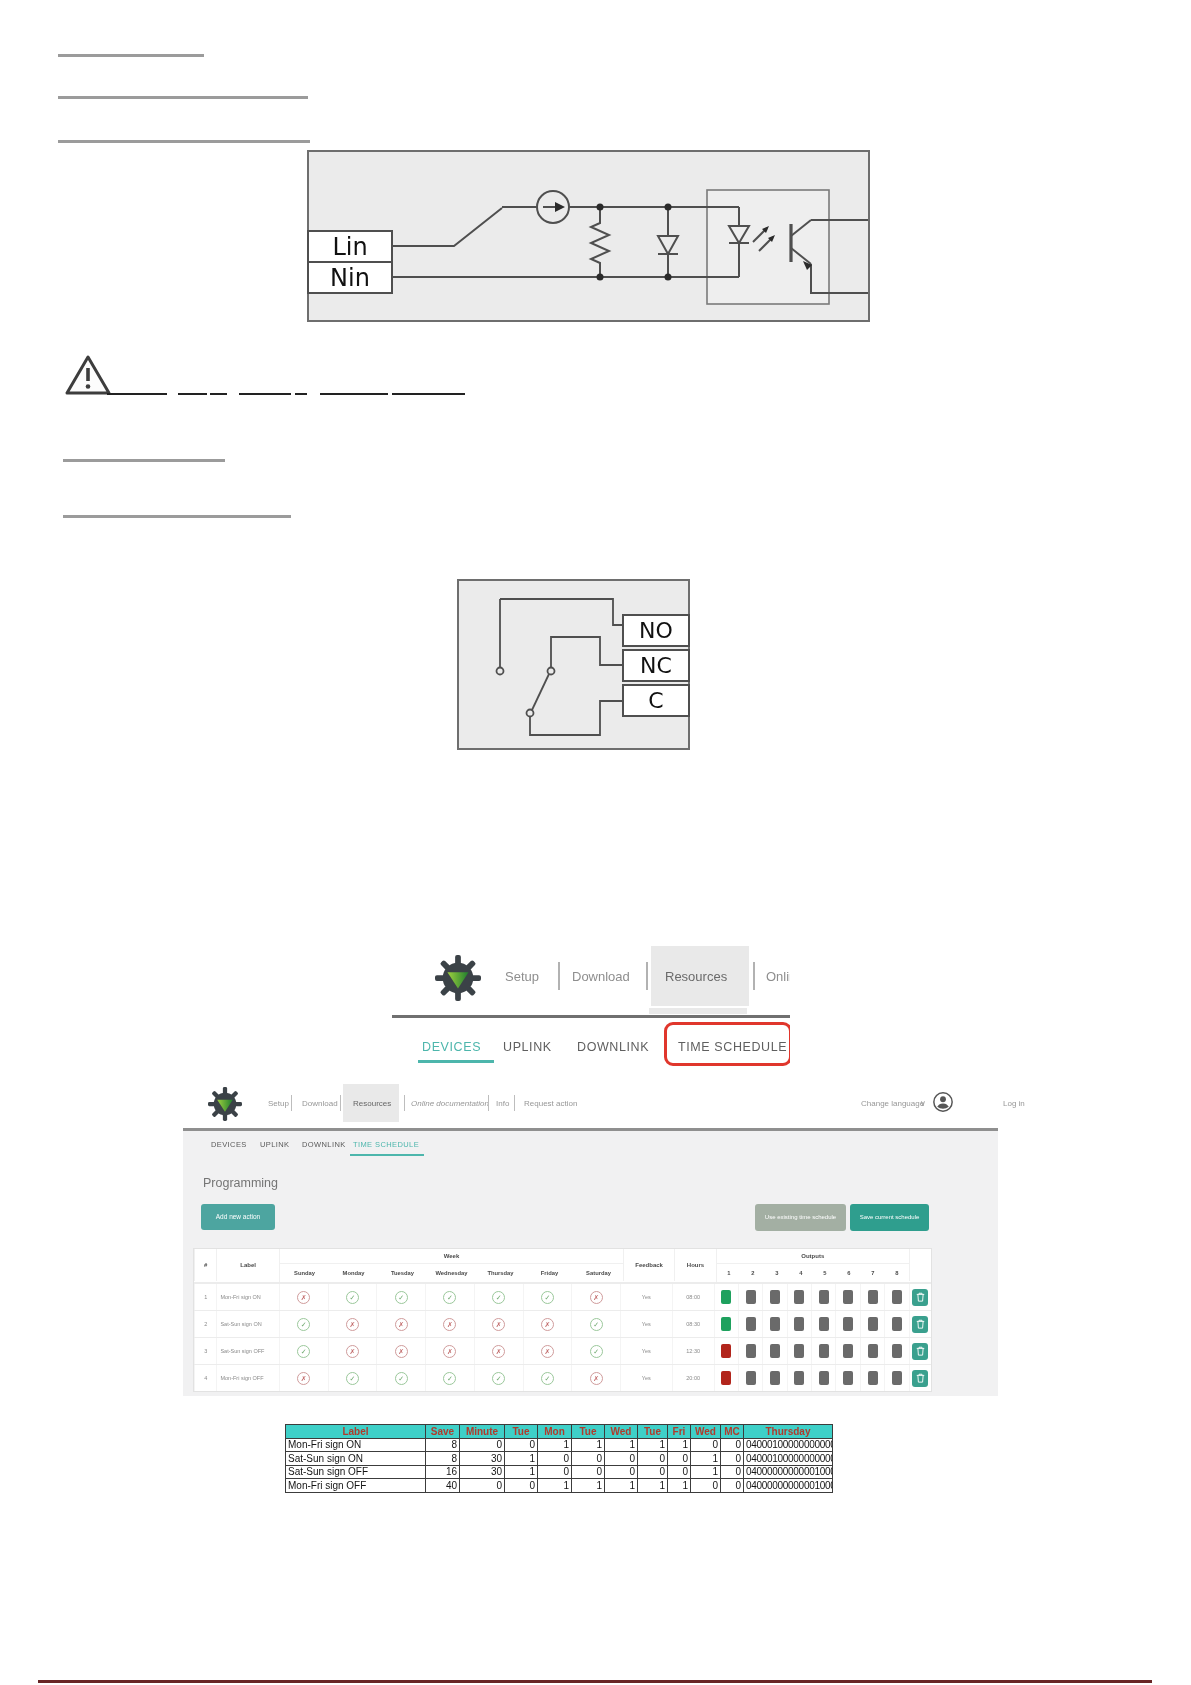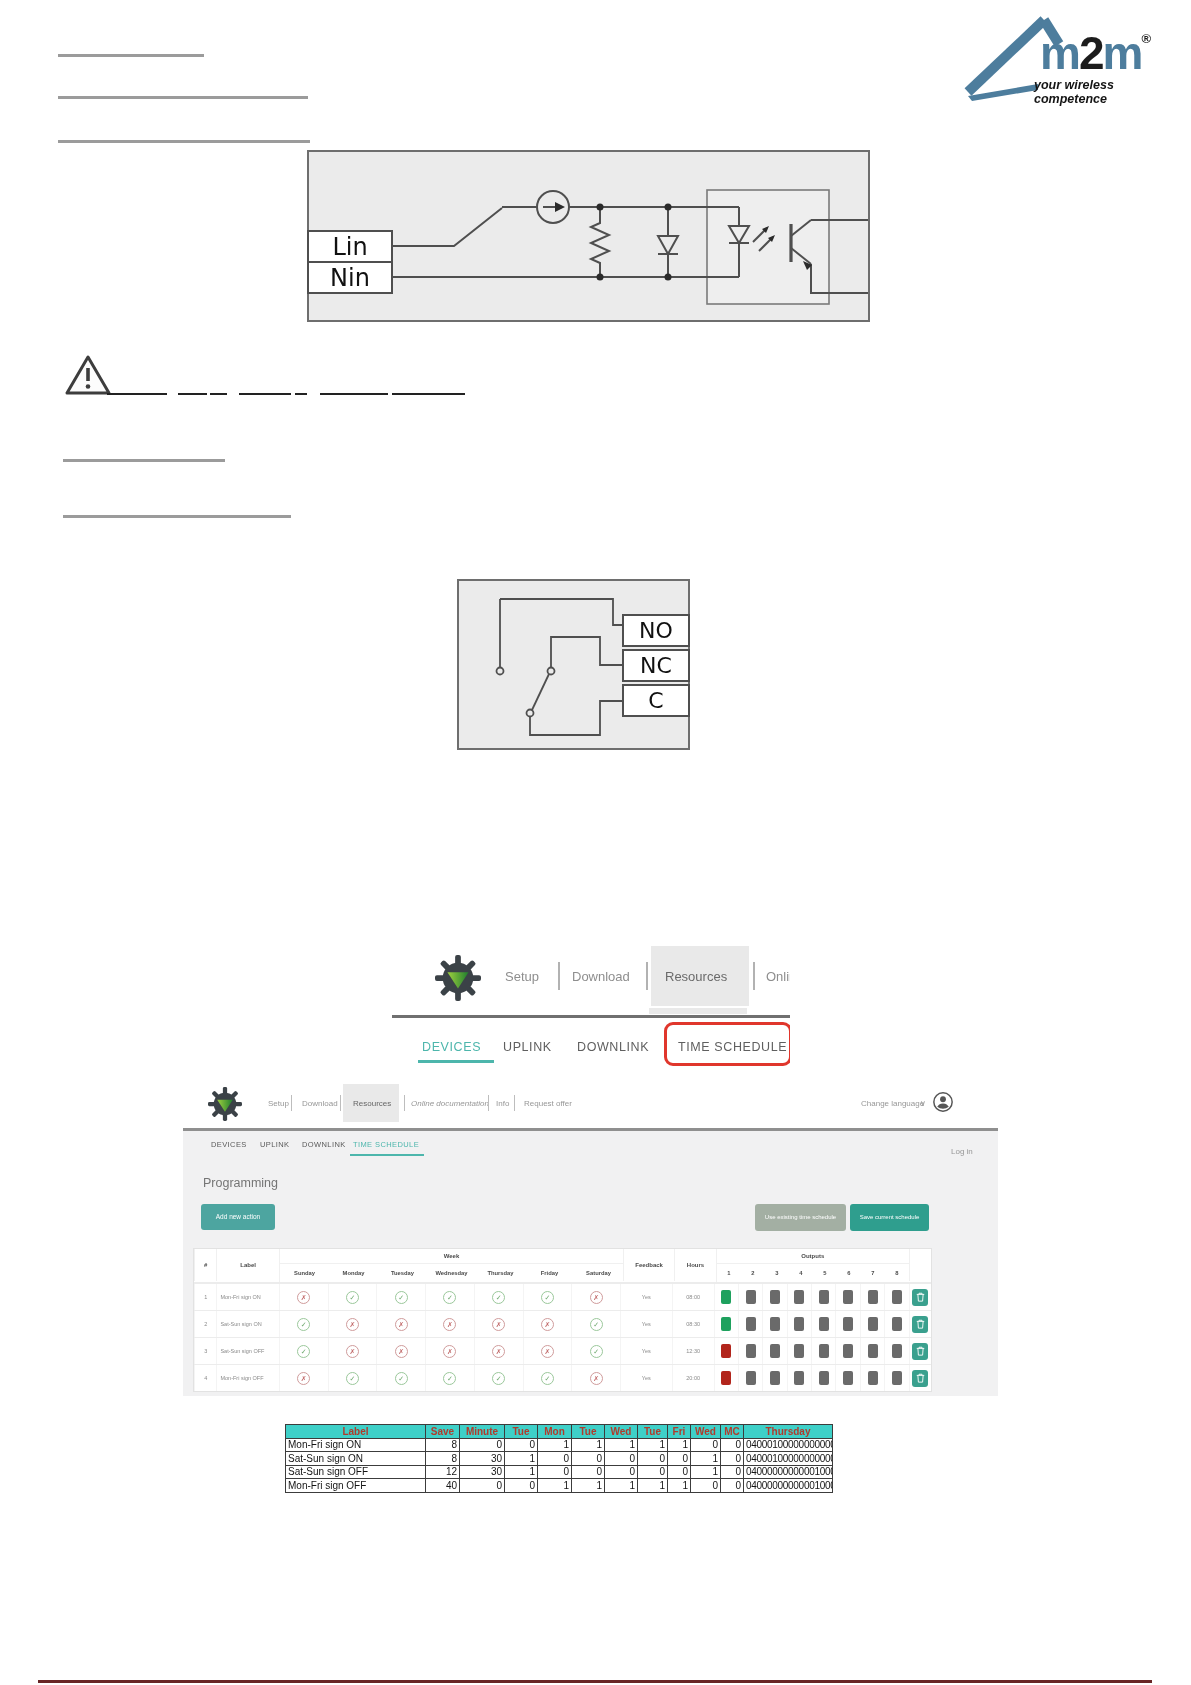--- a/index.html
+++ b/index.html
@@ -79,29 +79,20 @@
 </style>
 </head>
 <body>
 
 <div id="canvas">
 
   <div class="abs hline" style="left:58px;top:54px;width:146px;"></div>
   <div class="abs hline" style="left:58px;top:96px;width:250px;"></div>
   <div class="abs hline" style="left:58px;top:140px;width:252px;"></div>
 
-  <div class="abs" style="left:958px;top:14px;width:220px;height:92px;">
-    <svg class="abs" style="left:0;top:0;" width="112" height="90" viewBox="0 0 112 90">
-      <path d="M86,6 L10,78" stroke="#4d7d9d" stroke-width="10" fill="none"></path>
-      <path d="M86,6 L101,30" stroke="#4d7d9d" stroke-width="10" fill="none"></path>
-      <polygon points="10,82 80,70 80,76 14,87" fill="#4d7d9d"></polygon>
-    </svg>
-    <div class="abs brand" style="left:82px;top:16px;"><span class="blue">m</span><span class="dark">2</span><span class="blue">m</span><sup>®</sup></div>
-    <div class="abs tagline" style="left:76px;top:64px;">your wireless competence</div>
-  </div>
 
   <svg class="abs" style="left:307px;top:150px;" width="563" height="172" viewBox="0 0 563 172">
     <rect x="1" y="1" width="561" height="170" fill="#ebebeb" stroke="#6e6e6e" stroke-width="2"></rect>
     <rect x="400" y="40" width="122" height="114" fill="#eeeeee" stroke="#7a7a7a" stroke-width="1.6"></rect>
     <g stroke="#4f4f4f" stroke-width="2" fill="none">
       <path d="M85,96 L147,96 L195,58"></path>
       <path d="M195,57 L230,57"></path>
       <circle cx="246" cy="57" r="16"></circle>
       <path d="M236,57 L252,57"></path>
       <path d="M262,57 L432,57"></path>
@@ -254,30 +245,30 @@
     <div class="abs avsep" style="left:108px;top:17px;"></div>
     <div class="abs ami" style="left:119px;top:21px;">Download</div>
     <div class="abs avsep" style="left:157px;top:17px;"></div>
     <div class="abs resbox" style="left:160px;top:6px;width:56px;height:38px;"></div>
     <div class="abs ami on" style="left:170px;top:21px;">Resources</div>
     <div class="abs avsep" style="left:221px;top:17px;"></div>
     <div class="abs ami" style="left:228px;top:21px;font-style:italic;">Online documentation</div>
     <div class="abs avsep" style="left:305px;top:17px;"></div>
     <div class="abs ami" style="left:313px;top:21px;">Info</div>
     <div class="abs avsep" style="left:331px;top:17px;"></div>
-    <div class="abs ami" style="left:341px;top:21px;">Request offer</div>
+    <div class="abs ami" style="left:341px;top:21px;">Request action</div>
 
     <div class="abs ami" style="left:678px;top:21px;">Change language</div>
     <div class="abs ami" style="left:737px;top:21px;">∨</div>
     <svg class="abs" style="left:749px;top:13px;" width="22" height="22" viewBox="0 0 24 24">
       <circle cx="12" cy="12" r="10" fill="none" stroke="#555" stroke-width="1.6"></circle>
       <circle cx="12" cy="9" r="3.2" fill="#555"></circle>
       <path d="M12,13.5 c-3.4,0 -5.4,2 -6.3,3.7 a10,10 0 0 0 12.6,0 c-0.9,-1.7 -2.9,-3.7 -6.3,-3.7 Z" fill="#555"></path>
     </svg>
-    <div class="abs ami" style="left:768px;top:21px;margin-top:48px;">Log in</div>
+    <div class="abs ami" style="left:820px;top:21px;">Log in</div>
 
     <div class="abs atab" style="left:28px;top:62px;">DEVICES</div>
     <div class="abs atab" style="left:77px;top:62px;">UPLINK</div>
     <div class="abs atab" style="left:119px;top:62px;">DOWNLINK</div>
     <div class="abs atab act" style="left:170px;top:62px;">TIME SCHEDULE</div>
     <div class="abs tealunder" style="left:167px;top:76px;width:74px;height:2px;"></div>
 
     <div class="abs ptitle" style="left:20px;top:98px;">Programming</div>
 
     <div class="abs btn teal" style="left:18px;top:126px;width:74px;height:26px;">Add new action</div>
@@ -627,21 +618,21 @@
         <td class="num">0</td>
         <td class="num">0</td>
         <td class="num">0</td>
         <td class="num">0</td>
         <td class="num">1</td>
         <td class="num">0</td>
         <td class="pay">04000100000000000000</td>
       </tr>
       <tr>
         <td class="lbl">Sat-Sun sign OFF</td>
-        <td class="num">12</td>
+        <td class="num">16</td>
         <td class="num">30</td>
         <td class="num">1</td>
         <td class="num">0</td>
         <td class="num">0</td>
         <td class="num">0</td>
         <td class="num">0</td>
         <td class="num">0</td>
         <td class="num">1</td>
         <td class="num">0</td>
         <td class="pay">04000000000001000000</td>

